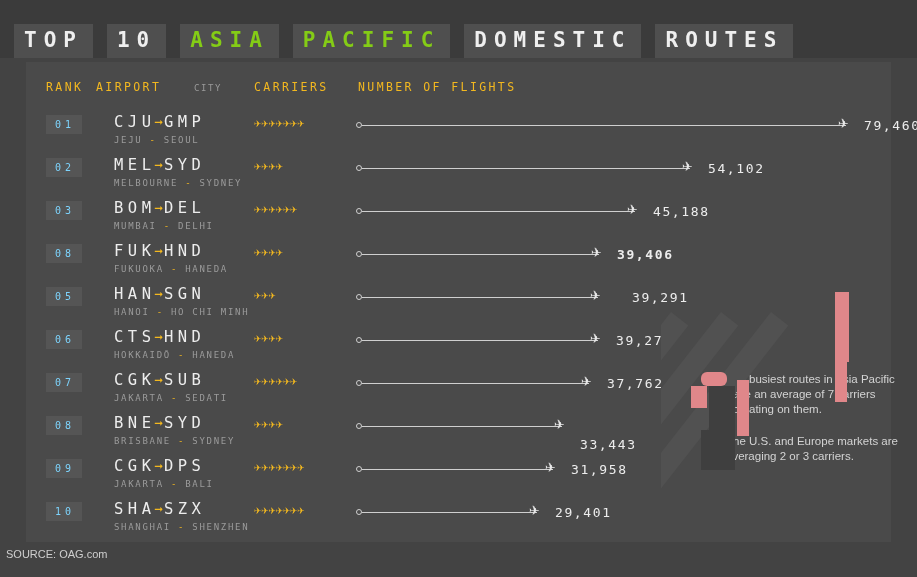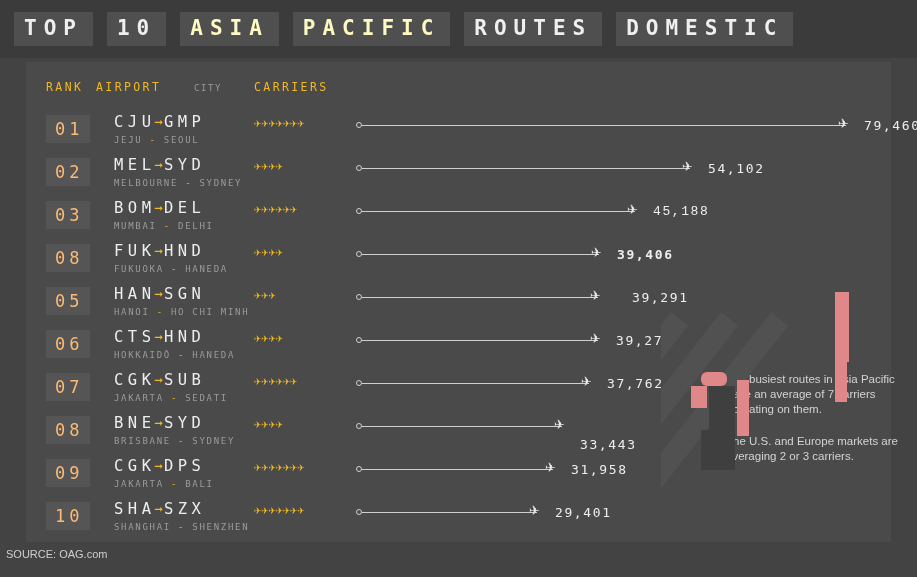--- a/index.html
+++ b/index.html
@@ -6,34 +6,34 @@
   body{
     width:917px;height:577px;
     background:#434343;
     font-family:"DejaVu Sans Mono", monospace;
     overflow:hidden;
     position:relative;
   }
   .title-bar{
     position:absolute;left:0;top:0;width:917px;height:58px;
     background:#3b3b3b;
-    display:flex;align-items:center;
+    display:flex;align-items:flex-end;
   }
   .title-word{
     margin-left:14px;
     padding:6px 10px 7px 10px;
     background:#4f4f4f;
     color:#efefef;
     font-size:21px;
     letter-spacing:7px;
     font-weight:bold;
     font-family:"DejaVu Sans Mono", monospace;
     line-height:1;
   }
-  .title-word.accent{ color:#fef9c3; }
+  .title-word.accent{ color:#84cc16; }
   .panel{
     position:absolute;left:26px;top:62px;width:865px;height:480px;
     background:#4a4a4a;
   }
   .head-row{
     position:absolute;left:0;top:14px;width:100%;height:24px;
   }
   .h{
     position:absolute;
     color:#f3b81f;
@@ -45,22 +45,22 @@
   .h-airport{left:70px;top:4px;}
   .h-city{left:168px;top:7px;color:#9a9a9a;font-size:9px;letter-spacing:1.6px;}
   .h-carriers{left:228px;top:4px;}
   .h-flights{left:332px;top:4px;}
 
   .rows{position:absolute;left:0;top:48px;width:100%;}
   .row{position:relative;height:43px;}
   .rank{
     position:absolute;left:20px;top:5px;
     background:#555555;
-    color:#fdba74;
-    font-size:17px;
+    color:#7dd3fc;
+    font-size:10px;
     letter-spacing:4px;
     padding:4px 7px 4px 9px;
     font-family:"DejaVu Sans Mono", monospace;
   }
   .route{
     position:absolute;left:88px;top:3px;
     color:#ededed;font-size:15.5px;letter-spacing:4.5px;
     white-space:nowrap;
   }
   .route .arrow{color:#f3b81f;letter-spacing:0;margin:0 1px 0 -1px;font-size:14px;}
@@ -112,31 +112,32 @@
   .t-dark{position:absolute;background:#3f3f3f;}
 </style>
 </head>
 <body>
 
 <div class="title-bar" id="title-bar">
     <div class="title-word">TOP</div>
     <div class="title-word">10</div>
     <div class="title-word accent">ASIA</div>
     <div class="title-word accent">PACIFIC</div>
+    <div class="title-word">DOMESTIC</div>
     <div class="title-word">ROUTES</div>
-    <div class="title-word">DOMESTIC</div>
   </div>
 
 <div class="panel">
 
   <div class="head-row">
     <span class="h h-rank">RANK</span>
     <span class="h h-airport">AIRPORT</span>
     <span class="h h-city">CITY</span>
     <span class="h h-carriers">CARRIERS</span>
+    <span class="h h-flights">NUMBER OF FLIGHTS</span>
   </div>
 
   <div class="rows" id="rows">
       <div class="row">
         <div class="rank">01</div>
         <div class="route"><span>CJU</span><span class="arrow">➞</span><span>GMP</span></div>
         <div class="cities">JEJU <span class="dash">-</span> SEOUL</div>
         <div class="carriers">✈✈✈✈✈✈✈</div>
         <div class="bar-wrap" style="width: 520px;">
           <div class="bar-dot"></div>
@@ -159,21 +160,21 @@
       </div>
       <div class="row">
         <div class="rank">03</div>
         <div class="route"><span>BOM</span><span class="arrow">➞</span><span>DEL</span></div>
         <div class="cities">MUMBAI <span class="dash">-</span> DELHI</div>
         <div class="carriers">✈✈✈✈✈✈</div>
         <div class="bar-wrap" style="width: 309px;">
           <div class="bar-dot"></div>
           <div class="bar-line" style="width: 273px;"></div>
           <div class="plane" style="left: 271px;">✈</div>
-          <div class="val" style="left: 297px; font-family: Liberation Mono, monospace;">45,188</div>
+          <div class="val" style="left: 297px;">45,188</div>
         </div>
       </div>
       <div class="row">
         <div class="rank">08</div>
         <div class="route"><span>FUK</span><span class="arrow">➞</span><span>HND</span></div>
         <div class="cities">FUKUOKA <span class="dash">-</span> HANEDA</div>
         <div class="carriers">✈✈✈✈</div>
         <div class="bar-wrap" style="width: 273px;">
           <div class="bar-dot"></div>
           <div class="bar-line" style="width: 237px;"></div>

